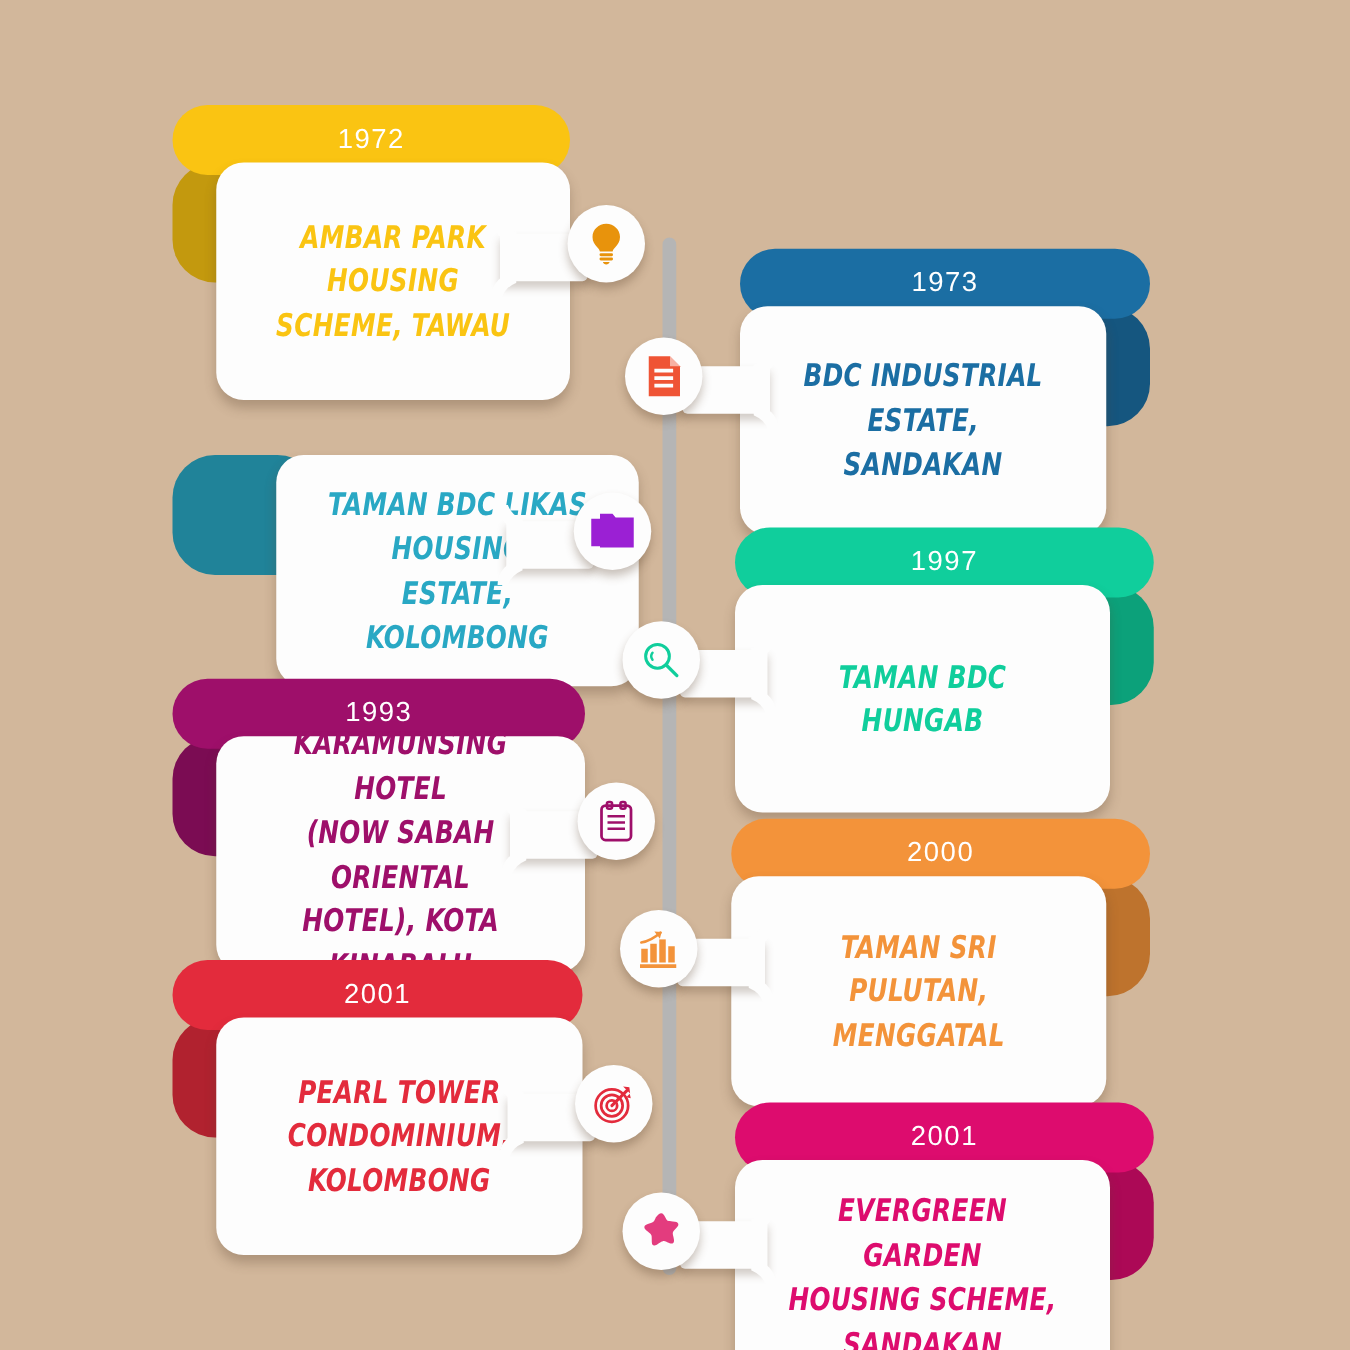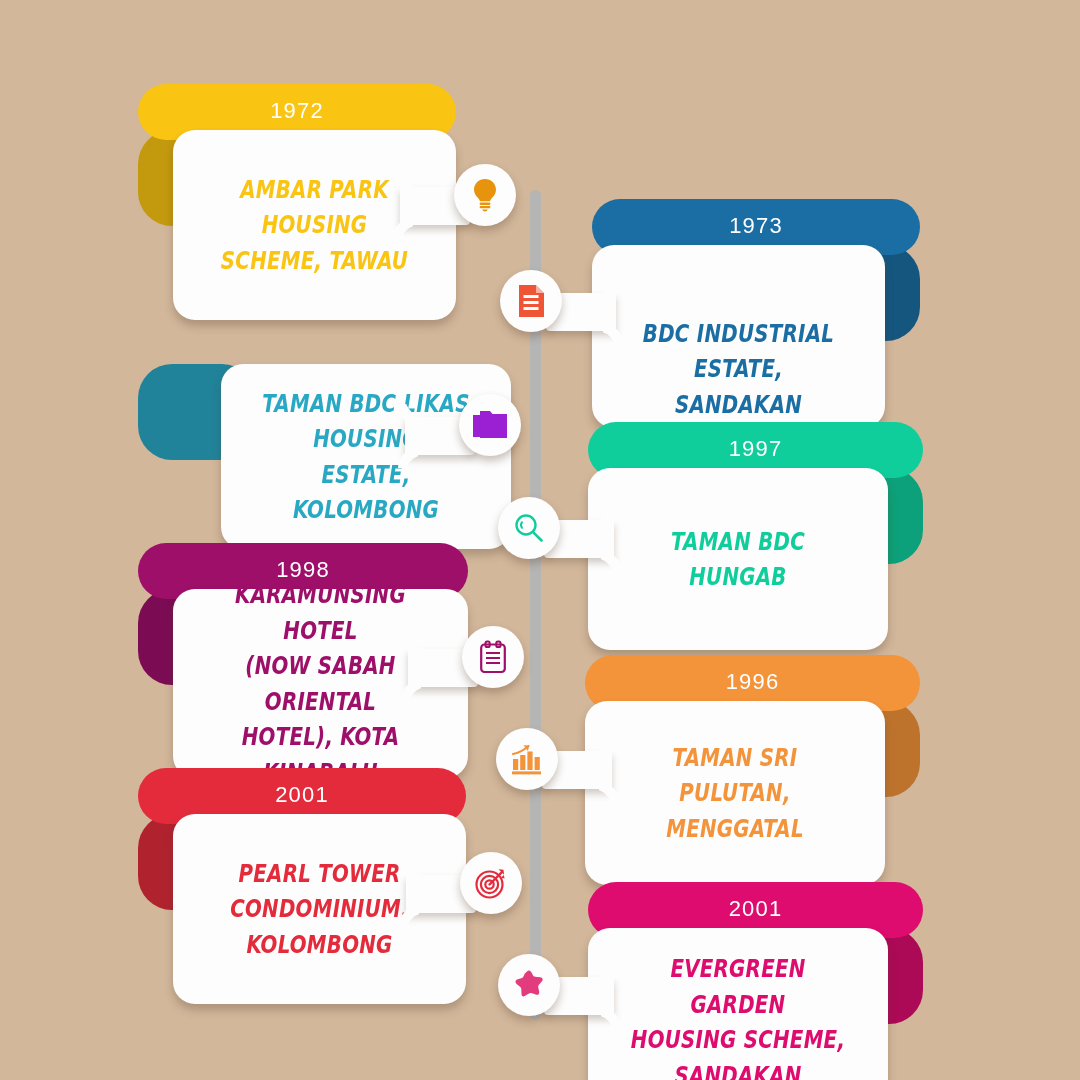--- a/index.html
+++ b/index.html
@@ -162,21 +162,21 @@
         <div class="card" style="width: 283px; height: 190px;">
           <div class="title" style="color: rgb(250, 196, 18);">AMBAR PARK HOUSING
 SCHEME, TAWAU</div>
         </div>
       </div>
       <div class="entry right" style="left: 592px; top: 199px; width: 328px; height: 229px;">
         <div class="tab-dark" style="background: rgb(27, 110, 163);"></div>
         <div class="tab-head" style="background: rgb(27, 110, 163); width: 328px;">
           <span class="year">1973</span>
         </div>
-        <div class="card" style="width: 293px; height: 183px; align-items: flex-end;">
+        <div class="card" style="width: 293px; height: 183px;">
           <div class="title" style="color: rgb(27, 110, 163);">BDC INDUSTRIAL ESTATE,
 SANDAKAN</div>
         </div>
       </div>
       <div class="entry left" style="left: 138px; top: 318px; width: 325px; height: 231px;">
         <div class="tab-dark" style="background: rgb(41, 168, 196);"></div>
         <div class="card" style="width: 290px; height: 185px; margin-left: 48px;">
           <div class="title" style="color: rgb(41, 168, 196);">TAMAN BDC LIKAS HOUSING
 ESTATE, KOLOMBONG</div>
         </div>
@@ -186,32 +186,32 @@
         <div class="tab-head" style="background: rgb(16, 206, 156); width: 335px;">
           <span class="year">1997</span>
         </div>
         <div class="card" style="width: 300px; height: 182px;">
           <div class="title" style="color: rgb(16, 206, 156);">TAMAN BDC HUNGAB</div>
         </div>
       </div>
       <div class="entry left" style="left: 138px; top: 543px; width: 330px; height: 235px;">
         <div class="tab-dark" style="background: rgb(158, 15, 106);"></div>
         <div class="tab-head" style="background: rgb(158, 15, 106); width: 330px;">
-          <span class="year">1998</span>
+          <span class="year">1993</span>
         </div>
         <div class="card" style="width: 295px; height: 189px;">
           <div class="title" style="color: rgb(158, 15, 106);">KARAMUNSING HOTEL
 (NOW SABAH ORIENTAL
 HOTEL), KOTA KINABALU</div>
         </div>
       </div>
       <div class="entry right" style="left: 585px; top: 655px; width: 335px; height: 230px;">
         <div class="tab-dark" style="background: rgb(243, 147, 58);"></div>
         <div class="tab-head" style="background: rgb(243, 147, 58); width: 335px;">
-          <span class="year">1996</span>
+          <span class="year">2000</span>
         </div>
         <div class="card" style="width: 300px; height: 184px;">
           <div class="title" style="color: rgb(243, 147, 58);">TAMAN SRI PULUTAN,
 MENGGATAL</div>
         </div>
       </div>
       <div class="entry left" style="left: 138px; top: 768px; width: 328px; height: 236px;">
         <div class="tab-dark" style="background: rgb(227, 43, 60);"></div>
         <div class="tab-head" style="background: rgb(227, 43, 60); width: 328px;">
           <span class="year">2001</span>

